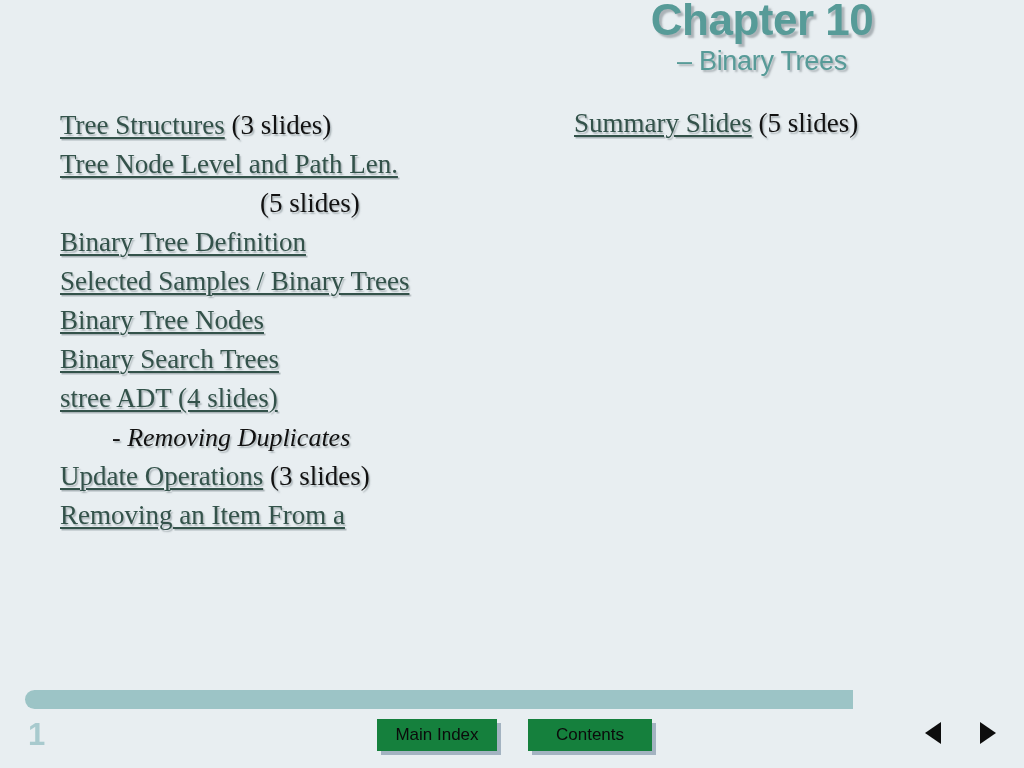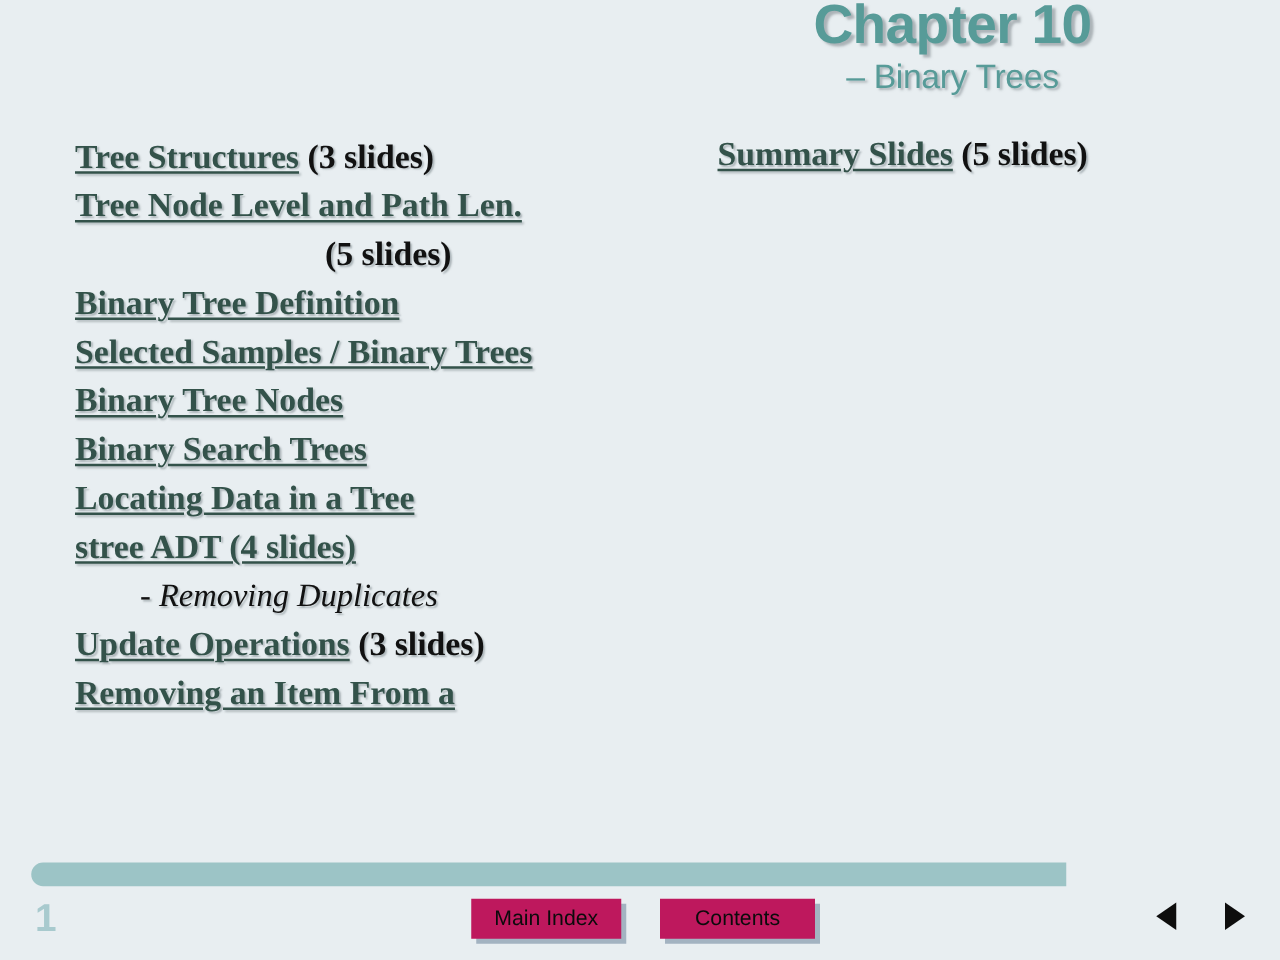--- a/index.html
+++ b/index.html
@@ -60,21 +60,21 @@
   .col-right {
     position: absolute;
     left: 574px;
     top: 104px;
     width: 420px;
   }
 
   .entry {
     font-size: 27px;
     line-height: 39px;
-    font-weight: bold;
+    font-weight: normal;
     color: #1a1a1a;
     white-space: nowrap;
     text-shadow: 1.5px 1.5px 1.5px rgba(140,150,155,0.65);
   }
   .entry .lnk {
     color: #33524a;
     text-decoration: underline;
     text-decoration-thickness: 2px;
     text-underline-offset: 3px;
   }
@@ -112,21 +112,21 @@
     font-family: "Liberation Sans", sans-serif;
     font-size: 31px;
     font-weight: bold;
     color: #a8cace;
     line-height: 34px;
   }
   .nav-btn {
     position: absolute;
     top: 719px;
     height: 32px;
-    background: #be185d;
+    background: #15803d;
     box-shadow: 4px 4px 0 rgba(150,168,185,0.85);
     font-family: "Liberation Sans", sans-serif;
     font-size: 17px;
     color: #0b0b0b;
     display: flex;
     align-items: center;
     justify-content: center;
     padding: 0 11px;
     box-sizing: border-box;
     cursor: pointer;
@@ -166,21 +166,20 @@
   </div>
 
   <div class="col-left">
       <div class="entry"><span class="lnk">Tree Structures</span><span class="plain"> (3 slides)</span></div>
       <div class="entry"><span class="lnk">Tree Node Level and Path Len.</span></div>
       <div class="entry indent-center"><span class="plain">(5 slides)</span></div>
       <div class="entry"><span class="lnk">Binary Tree Definition</span></div>
       <div class="entry"><span class="lnk">Selected Samples / Binary Trees</span></div>
       <div class="entry"><span class="lnk">Binary Tree Nodes</span></div>
       <div class="entry"><span class="lnk">Binary Search Trees</span></div>
-      <div class="entry"><span class="lnk">Locating Data in a Tree</span></div>
       <div class="entry"><span class="lnk">stree ADT (4 slides)</span></div>
       <div class="entry indent-sub"><span class="plain">- Removing Duplicates</span></div>
       <div class="entry"><span class="lnk">Update Operations</span><span class="plain"> (3 slides)</span></div>
       <div class="entry"><span class="lnk">Removing an Item From a</span></div>
     </div>
 
   <div class="col-right">
       <div class="entry"><span class="lnk">Summary Slides</span><span class="plain"> (5 slides)</span></div>
     </div>
 

